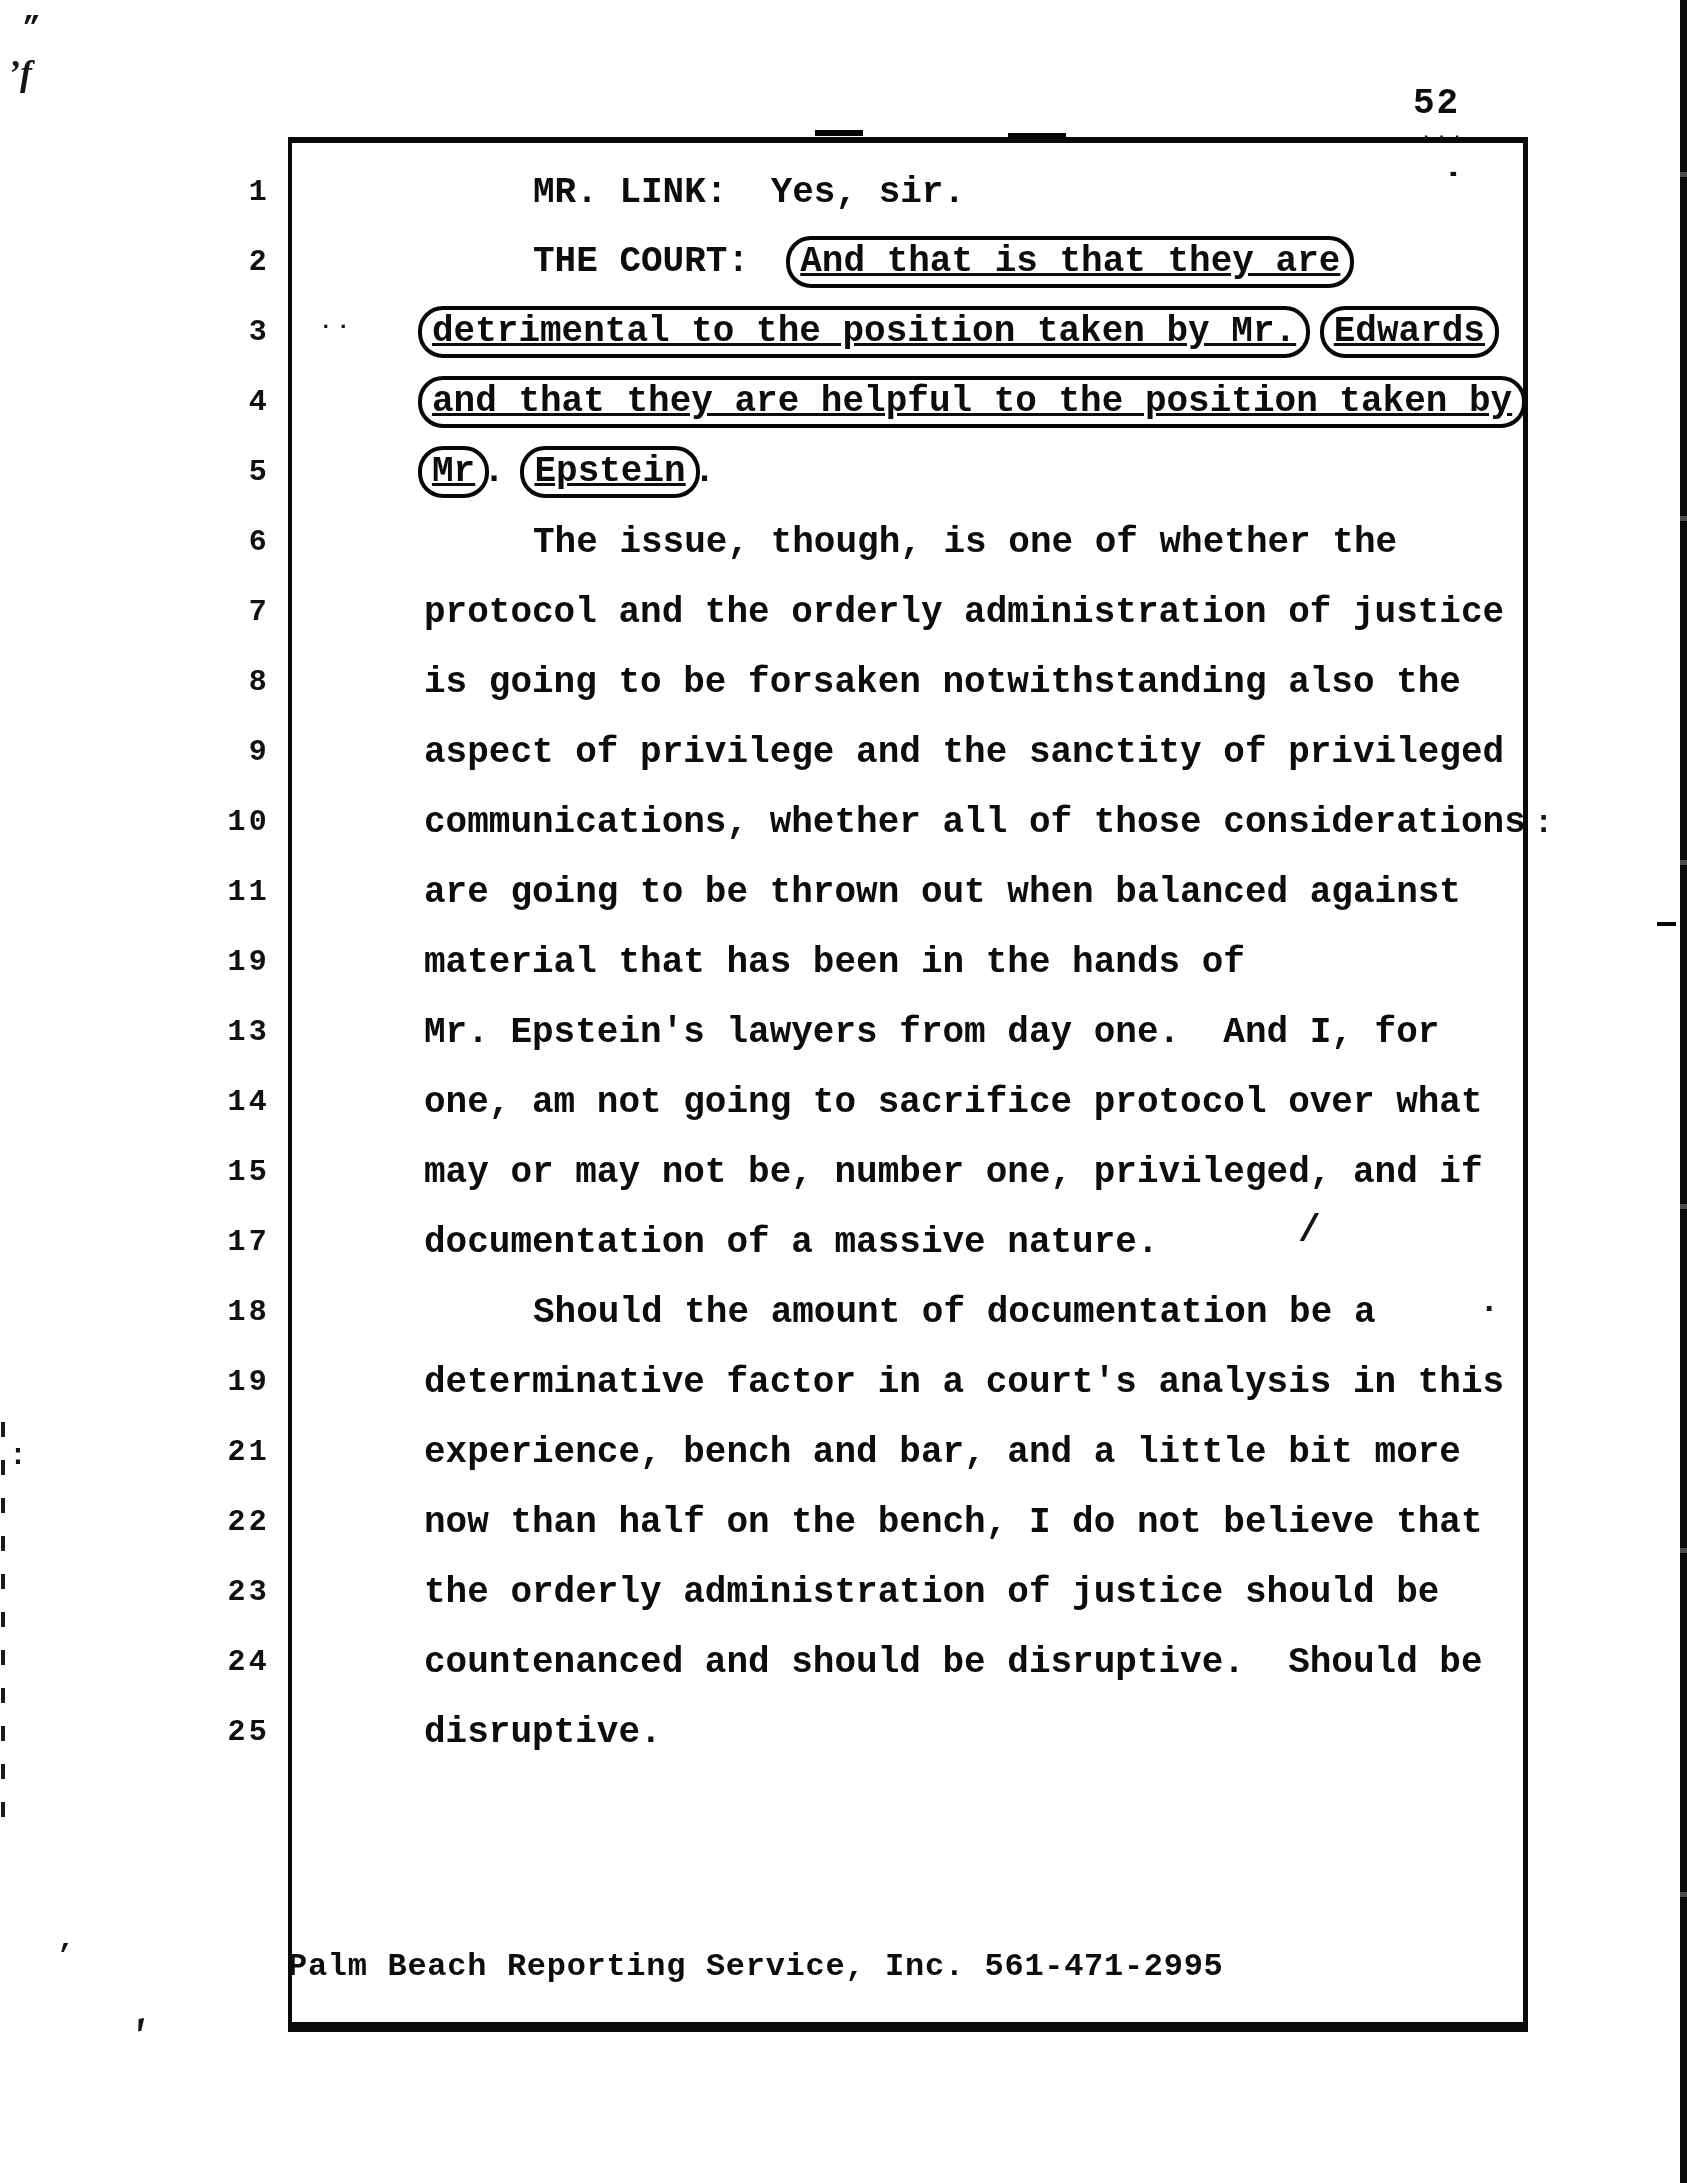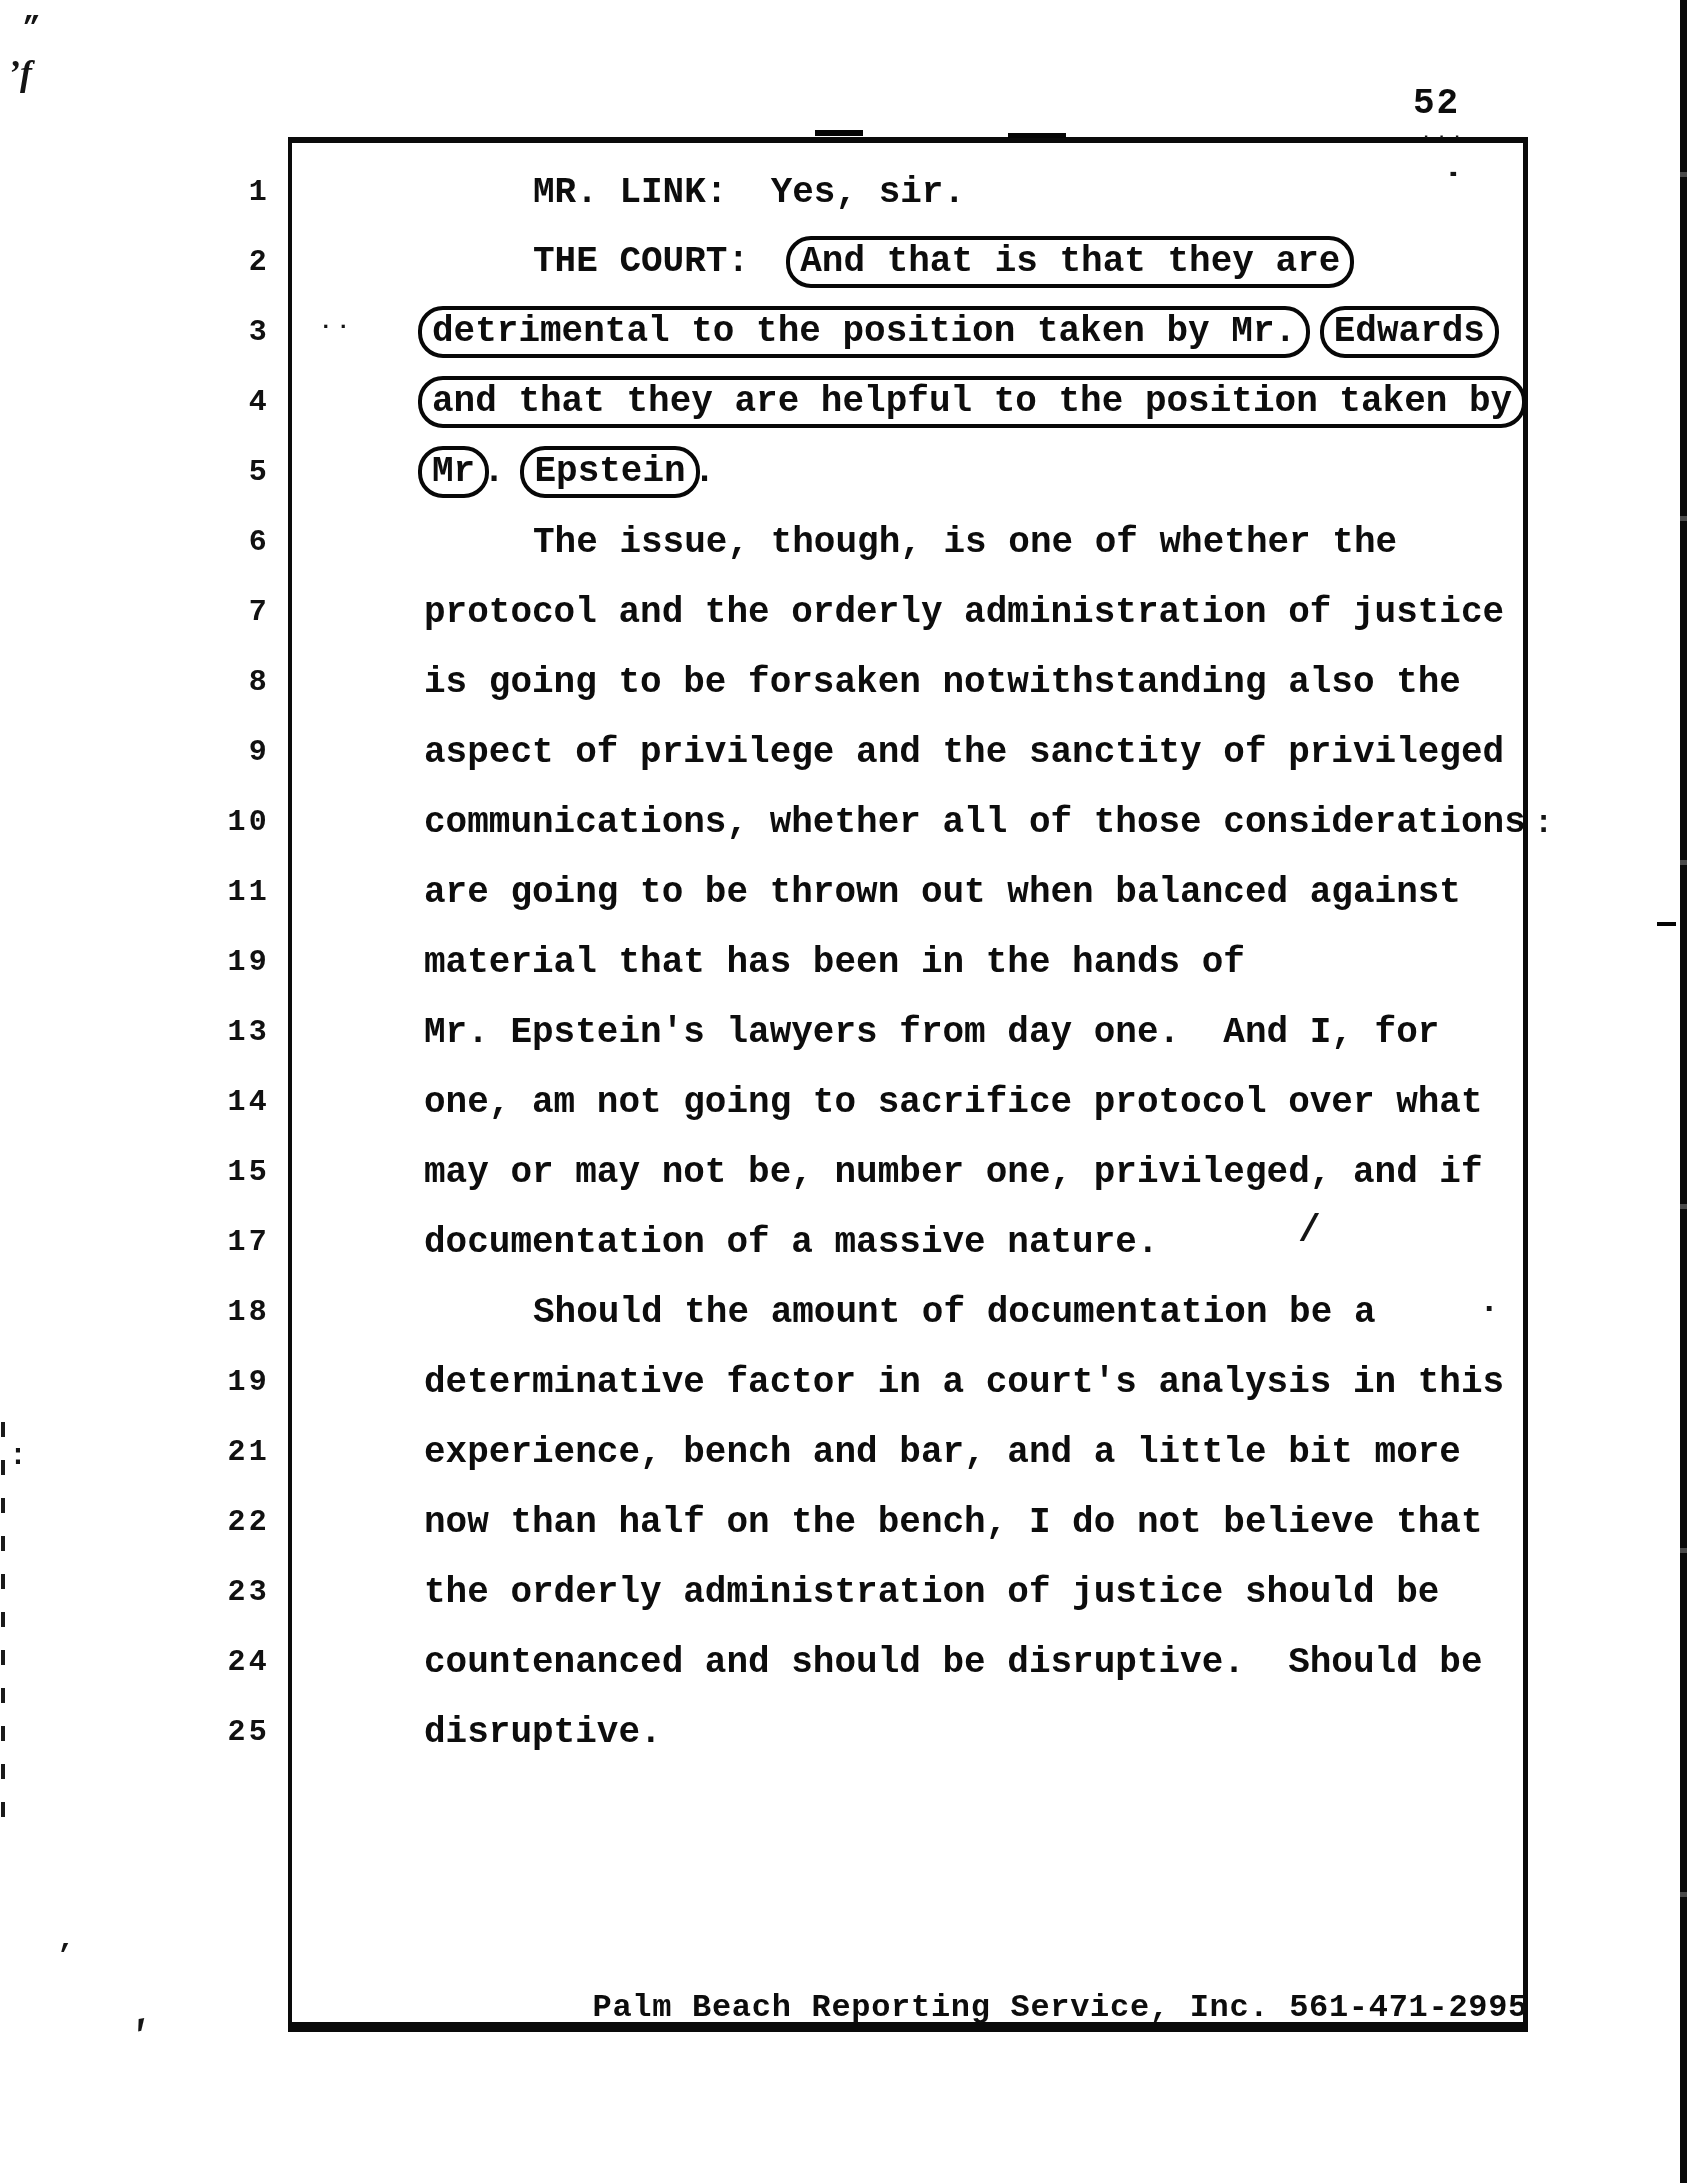--- a/index.html
+++ b/index.html
@@ -20,24 +20,24 @@
   .lines{position:absolute;left:0;top:157px;width:1687px;}
   .line{display:flex;align-items:center;height:70px;}
   .num{
     width:278px;box-sizing:border-box;padding-right:8px;text-align:right;
     font-size:30px;font-weight:700;letter-spacing:3.3px;color:#111;
   }
   .txt{display:block;white-space:pre;font-size:36px;font-weight:700;padding-left:146px;}
   .line.indent .txt{padding-left:255px;}
   .boxed{
     display:inline-block;border:4.6px solid #070707;border-radius:25px;
-    padding:1.3px 10px 2.6px;margin:12px -6px;
+    padding:1.3px 10px 2.6px;margin:12px -6px;text-decoration:underline;
   }
   .footer{
-    position:absolute;left:288px;top:1984px;width:1240px;text-align:right;
+    position:absolute;left:288px;top:1943px;width:1240px;text-align:left;
     font-size:32px;font-weight:700;letter-spacing:0.7px;line-height:48px;
   }
   .artifact{position:absolute;font-weight:700;color:#141414;}
   .a1{left:22.5px;top:12px;font-size:30px;}
   .a2{left:8px;top:52px;font-size:36px;font-style:italic;font-family:"Liberation Serif",serif;}
   .a3{left:1441px;top:167px;font-size:41px;}
   .a4{left:1534px;top:805px;font-size:32px;}
   .a5{left:1298px;top:1209px;font-size:38px;}
   .a6{left:1479px;top:1290px;font-size:34px;}
   .a7{left:130px;top:1993px;font-size:37px;transform:rotate(-12deg);}

